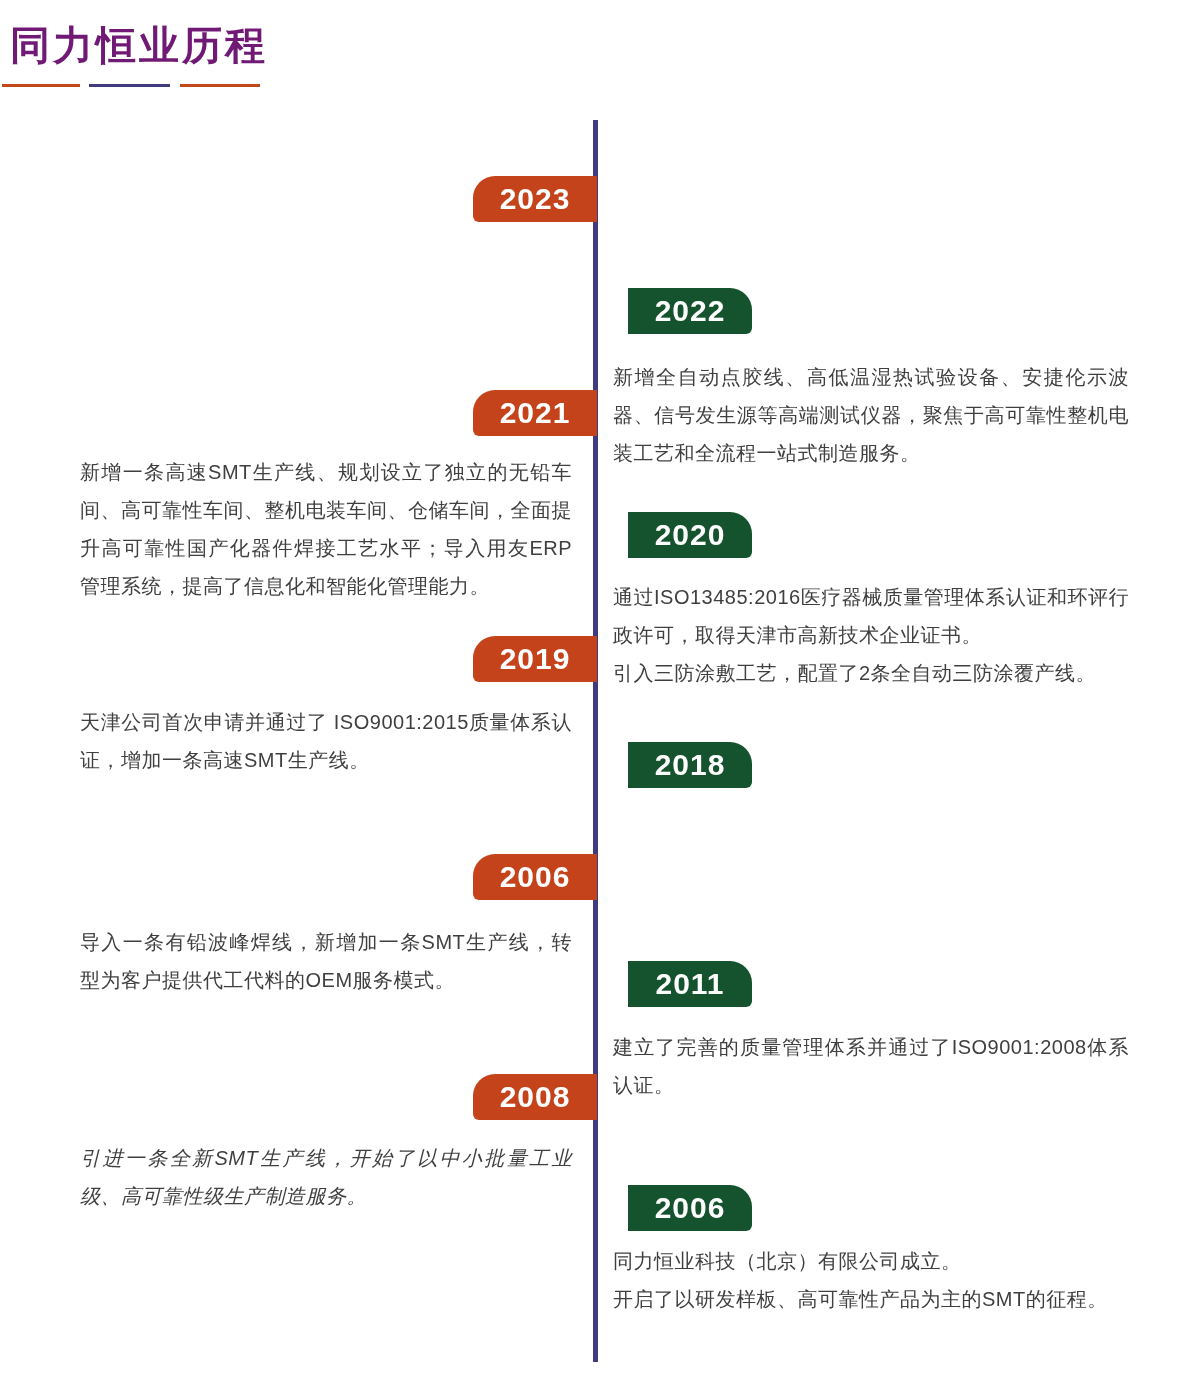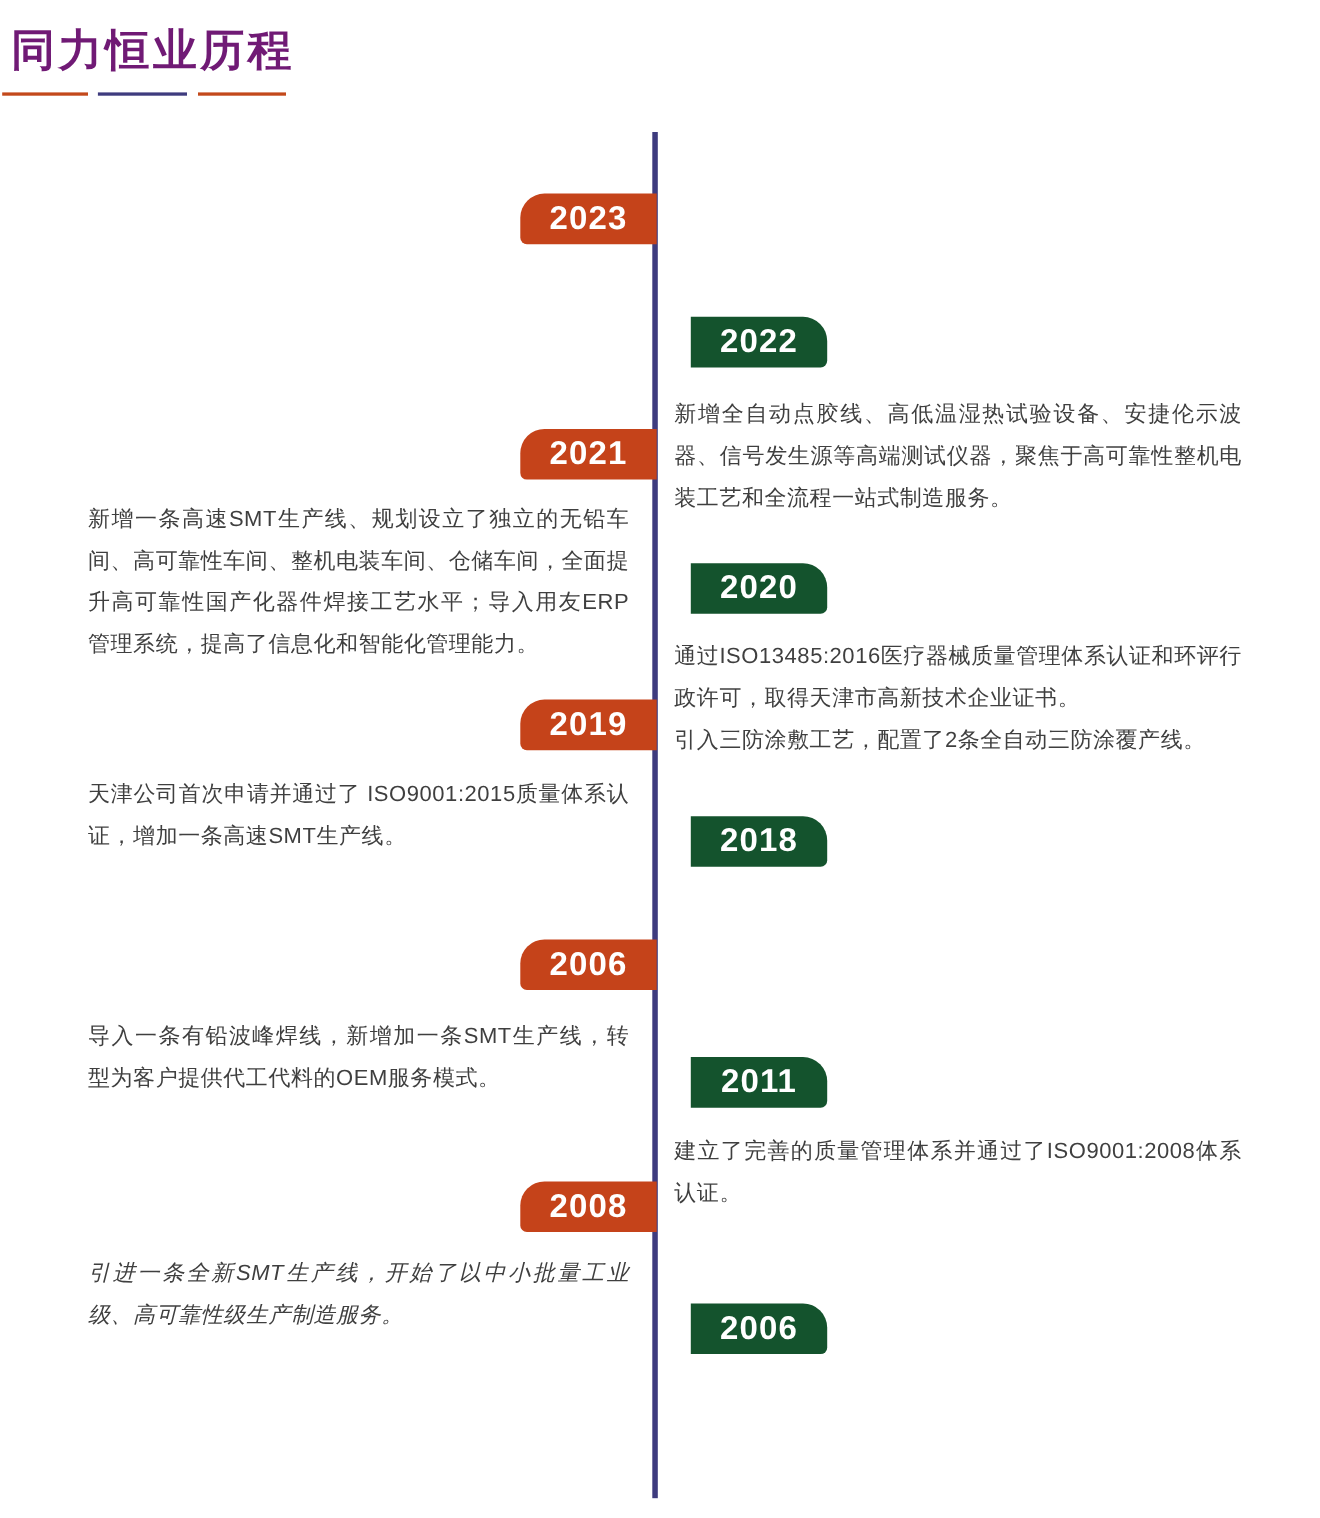--- a/index.html
+++ b/index.html
@@ -114,14 +114,16 @@
   <div class="year-badge badge-left" style="top:854px;">2006</div>
   <div class="event-text text-left" style="top:923px;">导入一条有铅波峰焊线，新增加一条SMT生产线，转型为客户提供代工代料的OEM服务模式。</div>
 
   <div class="year-badge badge-right" style="top:961px;">2011</div>
   <div class="event-text text-right" style="top:1028px;">建立了完善的质量管理体系并通过了ISO9001:2008体系认证。</div>
 
   <div class="year-badge badge-left" style="top:1074px;">2008</div>
   <div class="event-text text-left" style="top:1139px;font-style:italic;">引进一条全新SMT生产线，开始了以中小批量工业级、高可靠性级生产制造服务。</div>
 
   <div class="year-badge badge-right" style="top:1185px;">2006</div>
+  <div class="event-text text-right" style="top:1242px;">同力恒业科技（北京）有限公司成立。
+开启了以研发样板、高可靠性产品为主的SMT的征程。</div>
 
 </div>
 
 </body></html>

